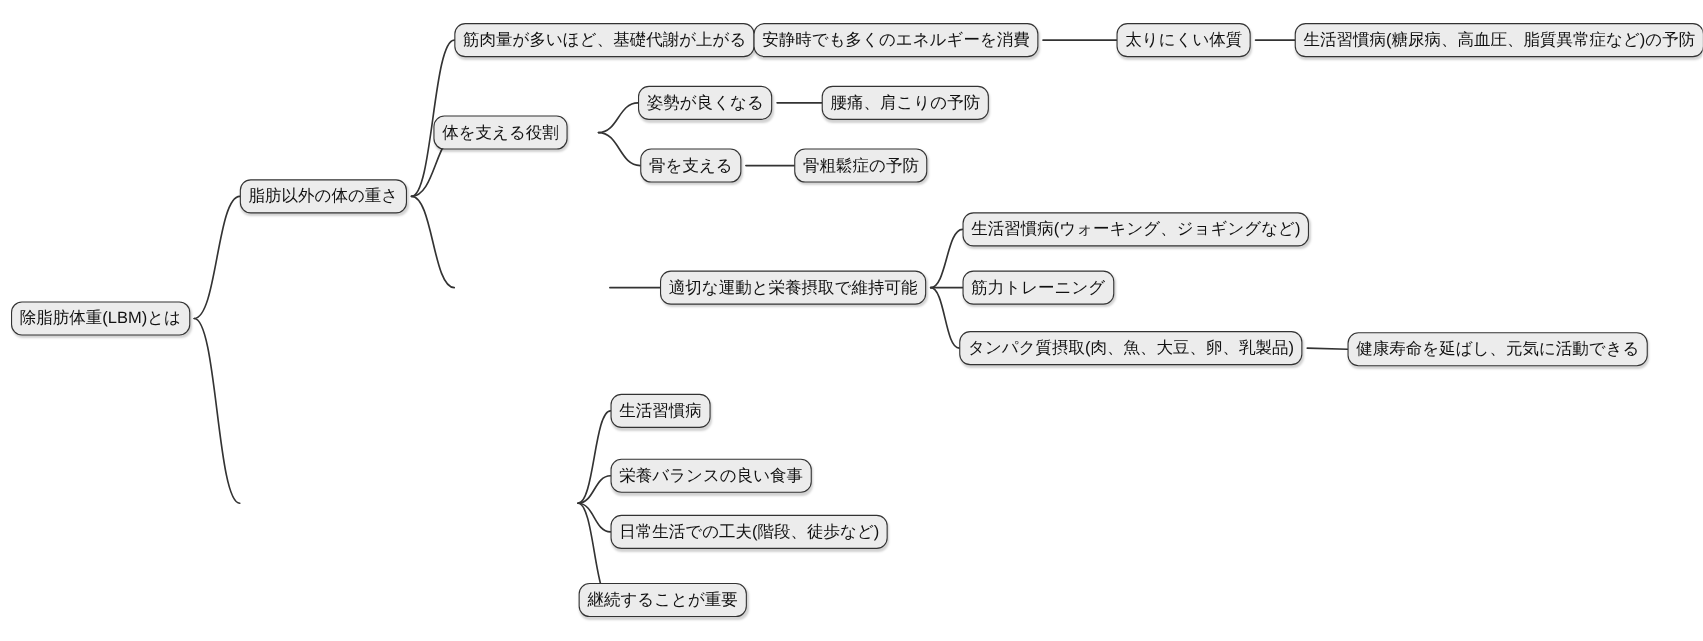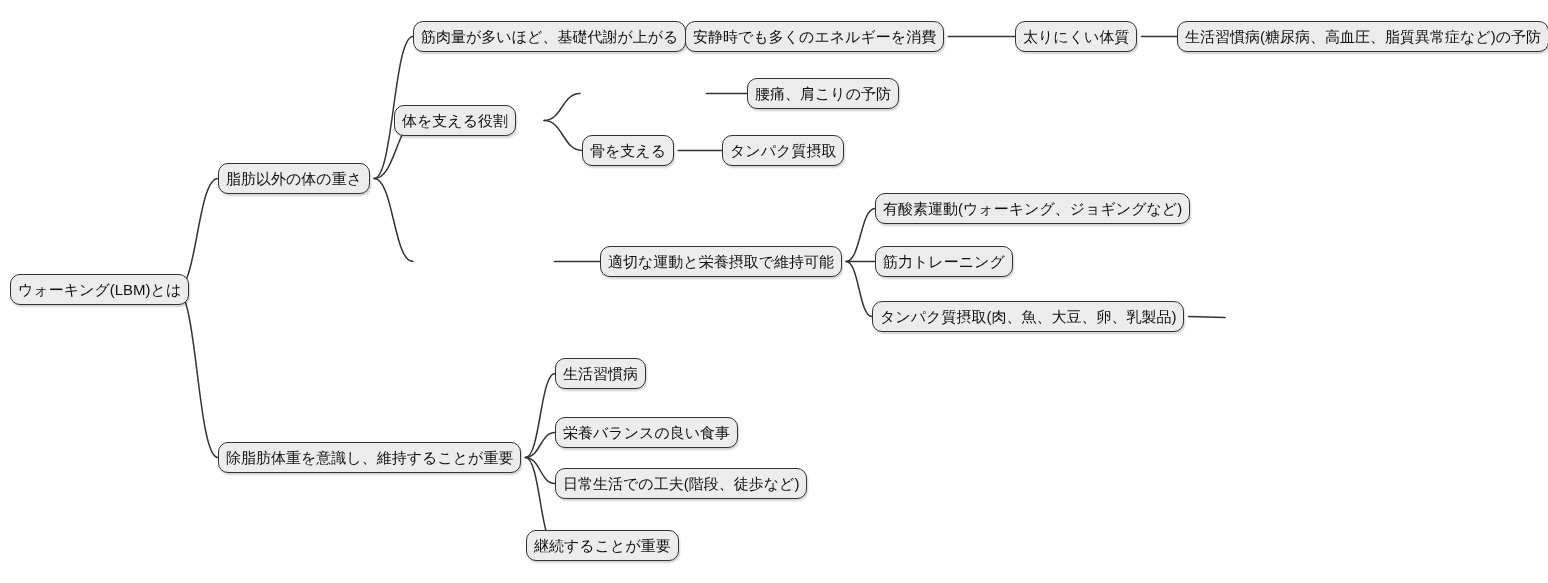--- a/index.html
+++ b/index.html
@@ -65,37 +65,38 @@
       <path d="M846.0625 261.5 C860.53125 261.5, 860.53125 208.5, 875 208.5"></path>
       <path d="M846.0625 261.5 L875 261.5"></path>
       <path d="M846.0625 261.5 C859.03125 261.5, 859.03125 316.5, 872 316.5"></path>
       <path d="M1188.40625 316.5 L1225 317.5"></path>
       <path d="M525.46875 457.5 C540.234375 457.5, 540.234375 373.5, 555 373.5"></path>
       <path d="M525.46875 457.5 C540.234375 457.5, 540.234375 432.5, 555 432.5"></path>
       <path d="M525.46875 457.5 C540.234375 457.5, 540.234375 483.5, 555 483.5"></path>
       <path d="M525.46875 457.5 C540.234375 457.5, 540.234375 545.5, 555 545.5"></path>
     </svg>
 
-  <div class="node" style="left:10px;  top:274px">ウォーキング(LBM)とは</div>
+  <div class="node" style="left:10px;  top:274px">除脂肪体重(LBM)とは</div>
 
   <div class="node" style="left:218px; top:163px">脂肪以外の体の重さ</div>
   <div class="node" style="left:413px; top:21px">筋肉量が多いほど、基礎代謝が上がる</div>
   <div class="node" style="left:685px; top:21px">安静時でも多くのエネルギーを消費</div>
   <div class="node" style="left:1015px;top:21px">太りにくい体質</div>
   <div class="node" style="left:1177px;top:21px">生活習慣病(糖尿病、高血圧、脂質異常症など)の予防</div>
 
   <div class="node" style="left:394px; top:105px">体を支える役割</div>
+  <div class="node" style="left:580px; top:78px">姿勢が良くなる</div>
   <div class="node" style="left:747px; top:78px">腰痛、肩こりの予防</div>
   <div class="node" style="left:582px; top:135px">骨を支える</div>
-  <div class="node" style="left:722px; top:135px">タンパク質摂取</div>
+  <div class="node" style="left:722px; top:135px">骨粗鬆症の予防</div>
 
   <div class="node" style="left:600px; top:246px">適切な運動と栄養摂取で維持可能</div>
-  <div class="node" style="left:875px; top:193px">有酸素運動(ウォーキング、ジョギングなど)</div>
+  <div class="node" style="left:875px; top:193px">生活習慣病(ウォーキング、ジョギングなど)</div>
   <div class="node" style="left:875px; top:246px">筋力トレーニング</div>
   <div class="node" style="left:872px; top:301px">タンパク質摂取(肉、魚、大豆、卵、乳製品)</div>
+  <div class="node" style="left:1225px;top:302px">健康寿命を延ばし、元気に活動できる</div>
 
-  <div class="node" style="left:218px; top:442px">除脂肪体重を意識し、維持することが重要</div>
   <div class="node" style="left:555px; top:358px">生活習慣病</div>
   <div class="node" style="left:555px; top:417px">栄養バランスの良い食事</div>
   <div class="node" style="left:555px; top:468px">日常生活での工夫(階段、徒歩など)</div>
   <div class="node" style="left:526px; top:530px">継続することが重要</div>
 
 </div>
 
 </body></html>

